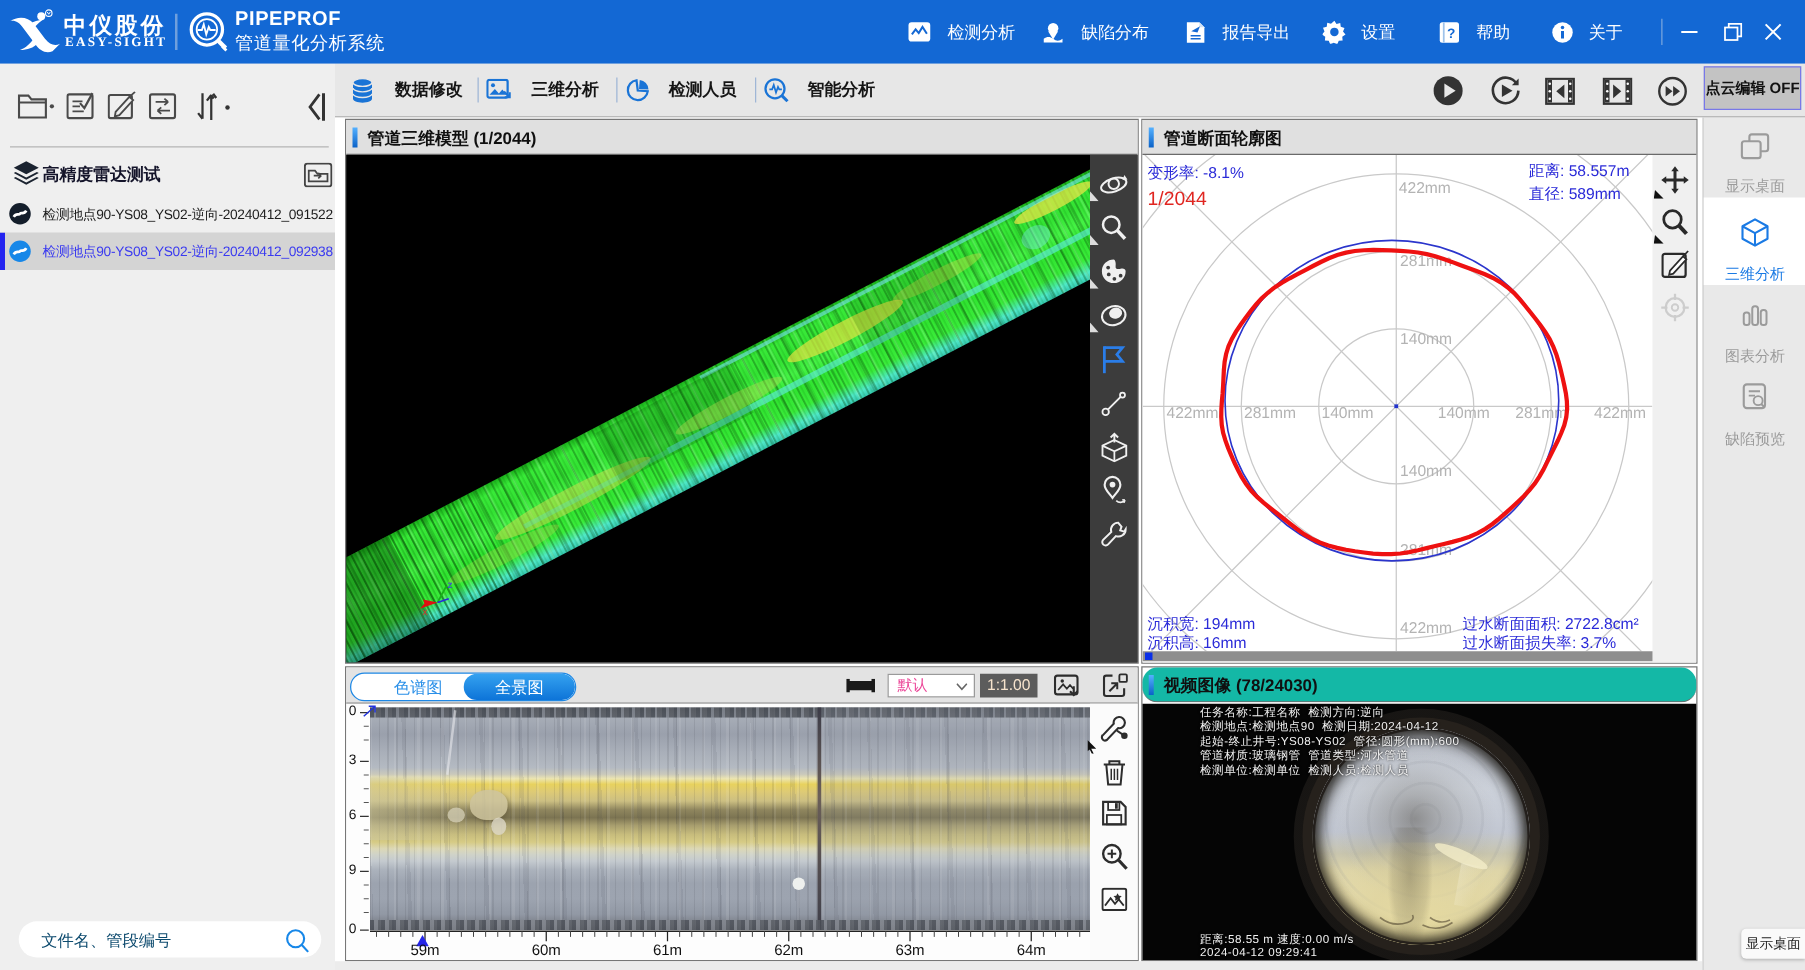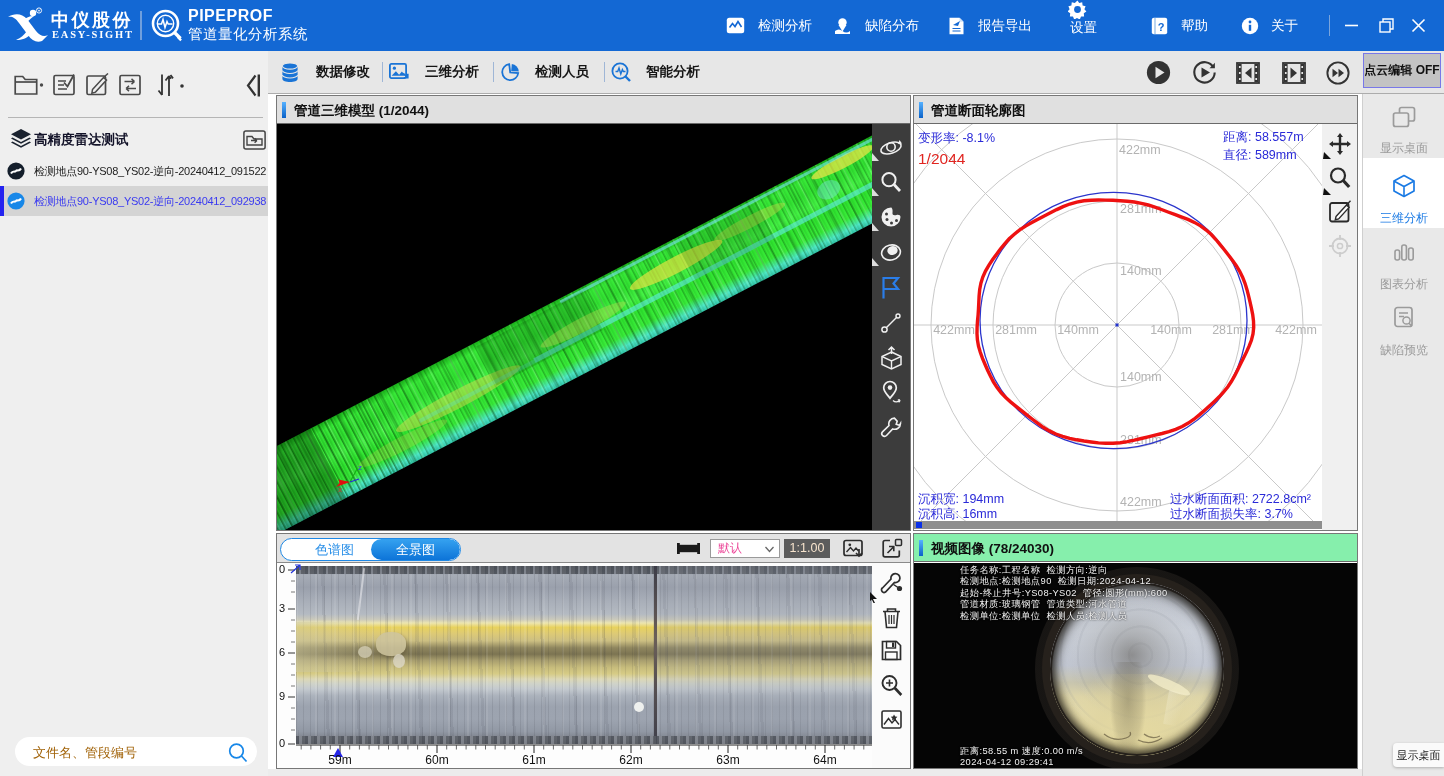--- a/index.html
+++ b/index.html
@@ -18,21 +18,21 @@
   #toolrow { position:absolute; left:268px; top:51px; width:1176px; height:43px; background:#e7e7e7; border-bottom:1px solid #acacac; }
   .toolbtn { position:absolute; top:0; height:42px; display:flex; align-items:center; font-size:13.5px; font-weight:bold; color:#151515; }
   .toolsep { position:absolute; top:11px; width:1px; height:20px; background:#9fb6d6; }
 
   
   #sidebar { position:absolute; left:0; top:51px; width:268px; height:725px; background:#efefef; }
   .sideicon { position:absolute; top:22px; }
   .treerow svg { flex:0 0 18px; }
   .treerow { position:absolute; left:0; width:268px; height:30px; font-size:11px; letter-spacing:-0.25px; color:#1d1d1d; display:flex; align-items:center; white-space:nowrap; overflow:hidden; }
   #searchpill { position:absolute; left:15px; top:686px; width:242px; height:29px; background:#fff; border-radius:15px; }
-  #searchpill span { position:absolute; left:18px; top:7px; color:#a16207; font-size:13px; }
+  #searchpill span { position:absolute; left:18px; top:7px; color:#0c4a6e; font-size:13px; }
 
   
   #mainbg { position:absolute; left:268px; top:94px; width:1094px; height:682px; background:#fff; }
   #bottomstrip { position:absolute; left:268px; top:769px; width:1094px; height:7px; background:#ececec; }
 
   .panel { position:absolute; border:1px solid #777; background:#fff; }
   .phead { position:absolute; left:0; top:0; right:0; height:28px; background:#e0e0e0; border-bottom:1px solid #6a6a6a; }
   .paccent { position:absolute; left:5px; top:6px; width:4px; height:16px; background:linear-gradient(180deg,#55b1ff,#0b62c8); }
   .ptitle { position:absolute; left:17px; top:6px; font-size:13.5px; font-weight:bold; color:#101010; white-space:nowrap; }
 
@@ -127,21 +127,21 @@
     </div>
     <div class="menu-item" style="left:948px;">
       <svg width="17" height="18" viewBox="0 0 17 18">
           <path d="M1.5 0.8 h10 l4 4 v12.4 h-14 Z" fill="#fff"></path>
           <path d="M11.5 0.8 l4 4 h-4 Z" fill="#cfe2f7"></path>
           <path d="M5 8 l7-4 -2 5 z" fill="#1368d4"></path>
           <path d="M4.5 11.5 h8 M4.5 14 h8" stroke="#1368d4" stroke-width="1.2"></path>
         </svg>
       <span style="margin-left:13px;">报告导出</span>
     </div>
-    <div class="menu-item" style="left:1058px;flex-direction:column;">
+    <div class="menu-item" style="left:1058px;">
       <svg width="19" height="19" viewBox="0 0 19 19">
           <path d="M9.5 0.5 l1.7 2.6 3-.8 .4 3.1 3 .9 -1.2 2.9 2 2.4 -2.6 1.7 .3 3.1 -3.1 .2 -1.2 2.9 -2.8-1.4 -2.8 1.4 -1.2-2.9 -3.1-.2 .3-3.1 -2.6-1.7 2-2.4 -1.2-2.9 3-.9 .4-3.1 3 .8 Z" fill="#fff"></path>
           <circle cx="9.5" cy="9.5" r="3.4" fill="#1368d4"></circle>
         </svg>
       <span style="margin-left:12px;">设置</span>
     </div>
     <div class="menu-item" style="left:1151px;">
       <svg width="17" height="18" viewBox="0 0 17 18">
           <rect x="0.8" y="0.8" width="15.4" height="16.4" rx="2" fill="#fff"></rect>
           <path d="M4 1 v16" stroke="#9fc3ea" stroke-width="1.4"></path>
@@ -626,21 +626,21 @@
             <path d="M13 4.5 l1.2 2 2.2 .3 -1.6 1.6 .4 2.2 -2.2-1 -2 1 .4-2.2 -1.6-1.6 2.2-.3 Z" fill="#2d2d2d"></path>
           </svg>
         <svg class="abs" style="left:-2px; top:29px;" width="9" height="11">
             <path d="M0 0 L7 7 L3 7 L5 11 L3.5 11 L1.8 7.5 L0 9 Z" fill="#111"></path>
           </svg>
       </div>
     </div>
   </div>
 
   <div class="panel" id="p4">
-    <div id="p3head2" class="phead" style="background:#86efac;">
+    <div id="p3head2" class="phead" style="background:#14b8a6;border-radius:12px;">
         <div class="paccent"></div>
         <div class="ptitle">视频图像  (78/24030)</div>
       </div>
     <div id="p4c">
 
       <div class="abs" style="left:121px; top:4px; width:204px; height:204px; border-radius:50%; background:radial-gradient(circle, rgba(58,52,46,0.42) 0%, rgba(52,47,42,0.38) 80%, rgba(35,32,28,0.28) 90%, rgba(18,16,14,0) 100%);"></div>
       <div class="abs" style="left:128px; top:11px; width:190px; height:190px; border-radius:50%; background:#26211c;"></div>
       <div id="fisheye" class="abs" style="left:136px; top:19px; width:174px; height:174px; border-radius:50%; overflow:hidden;">
         <div class="abs" style="left:0; top:0; width:174px; height:174px; background:linear-gradient(180deg, #c6cbd6 0%, #ced3dc 28%, #c2c7d2 48%, #c8c5ae 58%, #ded5a8 66%, #e6dcab 78%, #e2d8a4 100%);"></div>
         <div class="abs" style="left:0; top:0; width:174px; height:174px; background:repeating-radial-gradient(circle at 52% 42%, rgba(140,146,158,0) 0 10px, rgba(138,144,155,0.22) 11px 12.5px, rgba(210,214,222,0.08) 13px 17px); opacity:0.6;"></div>

